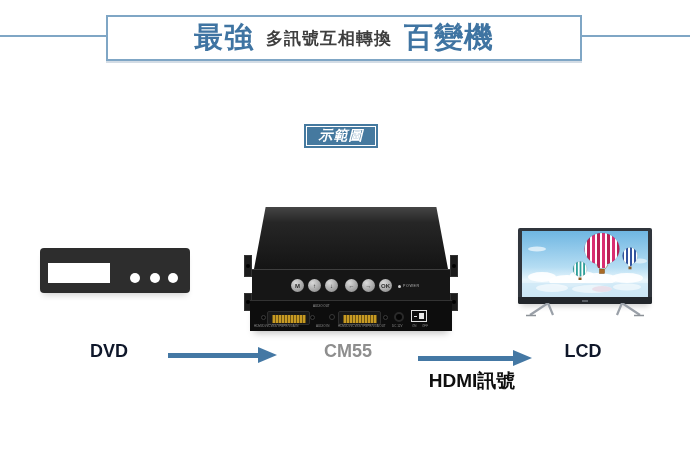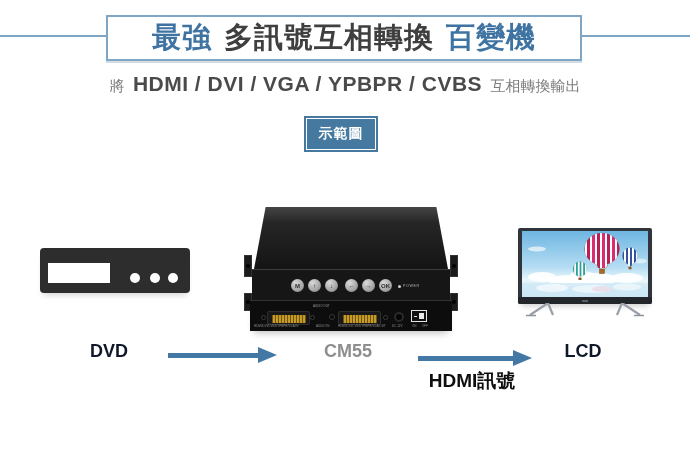--- a/index.html
+++ b/index.html
@@ -13,27 +13,27 @@
   *{margin:0;padding:0;box-sizing:border-box;}
   body{background:#fff;font-family:"Liberation Sans","DejaVu Sans",sans-serif;}
   .canvas{position:relative;width:690px;height:468px;background:#fff;overflow:hidden;}
 
   
   .hline{position:absolute;left:0;top:35px;width:690px;height:2px;background:var(--rule);z-index:1;}
   .title-box{position:absolute;left:106px;top:15px;width:476px;height:46px;background:#fff;
     border:2px solid var(--rule);z-index:2;display:flex;align-items:center;justify-content:center;
     box-shadow:0 2px 0 rgba(110,140,170,.30);}
   .t-strong{color:var(--accent);font-weight:bold;font-size:29px;letter-spacing:1px;text-align:right;}
-  .t-mid{color:var(--text-dark);font-weight:bold;font-size:29px;letter-spacing:1px;margin:0 12px;}
+  .t-mid{color:var(--text-dark);font-weight:bold;font-size:17px;letter-spacing:1px;margin:0 12px;}
   .subtitle{position:absolute;left:0;top:72px;width:690px;text-align:center;white-space:nowrap;}
   .s-small{color:var(--text-gray);font-size:15px;}
   .s-big{color:#4a4a4a;font-weight:bold;font-size:21px;letter-spacing:.5px;margin:0 4px;}
-  .badge{position:absolute;left:304px;top:116px;width:74px;height:36px;background:var(--badge);
+  .badge{position:absolute;left:304px;top:124px;width:74px;height:24px;background:var(--badge);
     display:flex;align-items:center;justify-content:center;
-    outline:1px solid #fff;outline-offset:-3px;}
+    outline:1px solid #fff;outline-offset:-3px;font-style:italic;}
   .badge span{color:#fff;font-size:14px;font-weight:bold;letter-spacing:1px;}
 
   
   .dvd{position:absolute;left:40px;top:248px;width:150px;height:45px;background:#2d2d2d;
     border-radius:4px;box-shadow:0 5px 6px -3px rgba(0,0,0,.18);}
   .dvd-window{position:absolute;left:8px;top:15px;width:62px;height:20px;background:#fff;}
   .dvd-dot{position:absolute;top:25px;width:10px;height:10px;border-radius:50%;background:#fff;}
   .dvd-dot.d1{left:90px;} .dvd-dot.d2{left:110px;} .dvd-dot.d3{left:128px;}
 
   
@@ -101,25 +101,20 @@
 
 <div class="canvas">
 
   <div class="hline"></div>
   <div class="title-box">
     <span class="t-strong">最強</span>
     <span class="t-mid">多訊號互相轉換</span>
     <span class="t-strong">百變機</span>
   </div>
 
-  <div class="subtitle">
-    <span class="s-small">將</span>
-    <span class="s-big">HDMI / DVI / VGA / YPBPR / CVBS</span>
-    <span class="s-small">互相轉換輸出</span>
-  </div>
 
   <div class="badge">
     <span>示範圖</span>
   </div>
 
   <div class="dvd">
     <div class="dvd-window"></div>
     <div class="dvd-dot d1"></div>
     <div class="dvd-dot d2"></div>
     <div class="dvd-dot d3"></div>

